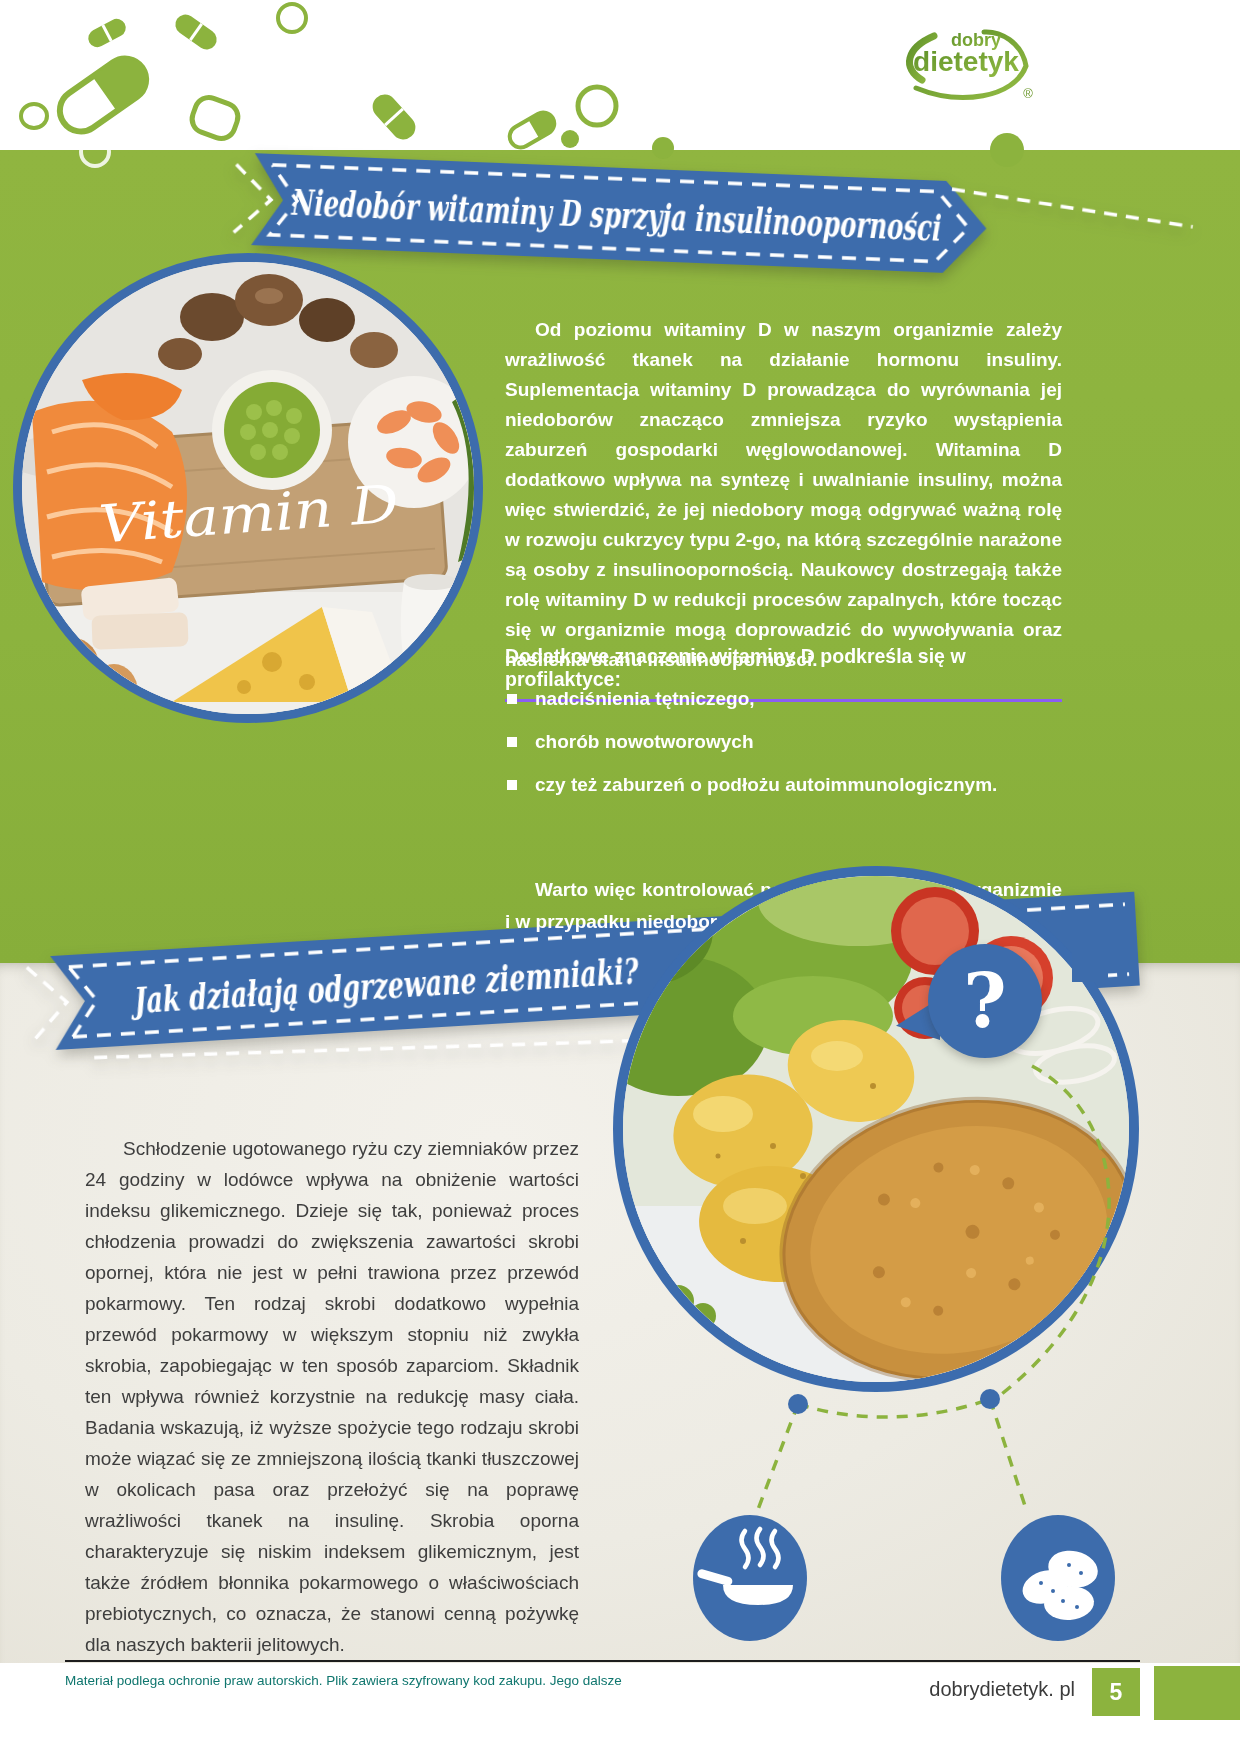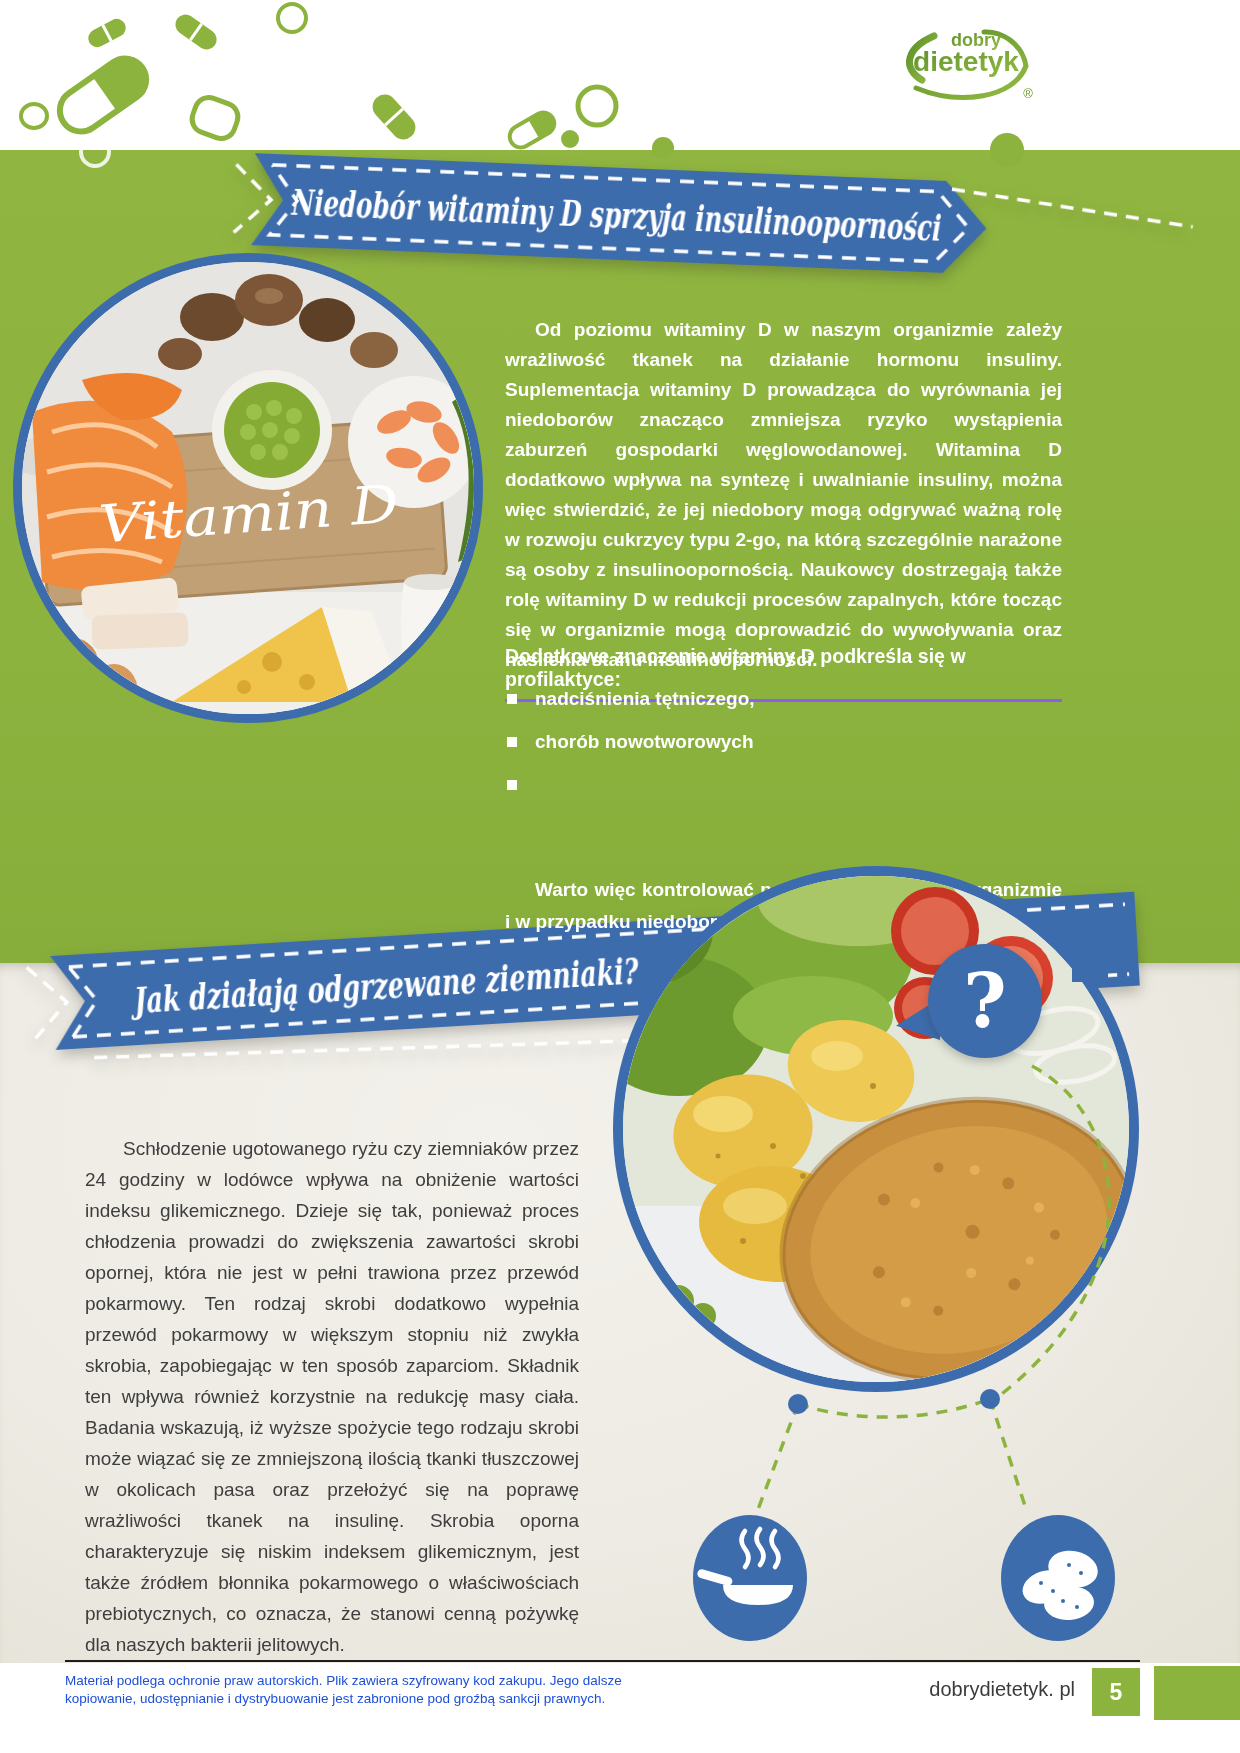--- a/index.html
+++ b/index.html
@@ -41,21 +41,21 @@
   .bubble-tail{position:absolute;left:896px;top:998px;width:44px;height:42px;background:#3d6cac;z-index:3;
         clip-path:polygon(100% 0%,100% 100%,0% 66%);}
   .blue-square{position:absolute;left:1072px;top:946px;width:36px;height:36px;background:#3d6cac;z-index:2;}
   
   .connector{position:absolute;left:0;top:0;z-index:4;pointer-events:none;}
   .icon-ellipse{position:absolute;width:114px;height:126px;border-radius:50%;background:#3d6cac;z-index:1;}
   .icon-pan{left:693px;top:1515px;}
   .icon-pot{left:1001px;top:1515px;}
   
   .f-rule{position:absolute;left:65px;top:1660px;width:1075px;height:2px;background:#1d1d1d;z-index:1;}
-  .f-copy{position:absolute;left:65px;top:1672px;width:620px;z-index:1;color:#1d4ed8;
+  .f-copy{position:absolute;left:65px;top:1672px;width:620px;z-index:1;color:#0f766e;
         font-size:13.5px;line-height:17.5px;}
   .f-site{position:absolute;left:880px;top:1678px;width:195px;text-align:right;z-index:1;
         font-size:20px;font-weight:normal;color:#3b3b3b;}
   .f-page{position:absolute;left:1092px;top:1668px;width:48px;height:48px;background:#8cb33e;z-index:1;
         display:flex;align-items:center;justify-content:center;color:#fff;font-size:23px;font-weight:bold;}
   .f-block{position:absolute;left:1154px;top:1666px;width:86px;height:54px;background:#8cb33e;z-index:1;}
   svg{display:block;}
 </style>
 </head>
 <body>
@@ -207,21 +207,21 @@
 
       <text x="228" y="270" text-anchor="middle" transform="rotate(-4 228 270)" textLength="300" lengthAdjust="spacingAndGlyphs" font-family="DejaVu Serif, serif" font-style="italic" font-size="52" fill="#ffffff">Vitamin D</text>
     </svg>
   </div>
 
   <p class="g-col g-intro" style="position:absolute">Od poziomu witaminy D w naszym organizmie zależy wrażliwość tkanek na działanie hormonu insuliny. Suplementacja witaminy D prowadząca do wyrównania jej niedoborów znacząco zmniejsza ryzyko wystąpienia zaburzeń gospodarki węglowodanowej. Witamina D dodatkowo wpływa na syntezę i uwalnianie insuliny, można więc stwierdzić, że jej niedobory mogą odgrywać ważną rolę w rozwoju cukrzycy typu 2-go, na którą szczególnie narażone są osoby z insulinoopornością. Naukowcy dostrzegają także rolę witaminy D w redukcji procesów zapalnych, które tocząc się w organizmie mogą doprowadzić do wywoływania oraz nasilenia stanu insulinooporności.</p>
   <div class="g-col g-head" style="position:absolute">Dodatkowe znaczenie witaminy D podkreśla się w profilaktyce:</div>
   <ul class="g-col g-list" style="position:absolute">
     <li><span class="sq"></span><span>nadciśnienia tętniczego,</span></li>
     <li><span class="sq"></span><span>chorób nowotworowych</span></li>
-    <li><span class="sq"></span></li>
+    <li><span class="sq"></span><span>czy też zaburzeń o podłożu autoimmunologicznym.</span></li>
   </ul>
   <p class="g-col g-close" style="position:absolute">Warto więc kontrolować poziom witaminy D w organizmie i w przypadku niedoborów sięgnąć po suplementację.</p>
 
   <div class="ribbon ribbon2">
     <svg width="1120" height="140" viewBox="0 0 1120 140">
       <path d="M10,16 L48,53 L10,92" fill="none" stroke="#fff" stroke-width="3.5" stroke-dasharray="13 9"></path>
       <polygon points="34,6 1120,6 1120,100 34,100 66,53" fill="#3d6cac"></polygon>
       <polyline points="52,18 1110,18" fill="none" stroke="#fff" stroke-width="3.5" stroke-dasharray="14 10"></polyline>
       <polyline points="52,88 78,53 52,18" fill="none" stroke="#fff" stroke-width="3.5" stroke-dasharray="14 10"></polyline>
       <polyline points="52,88 1110,88" fill="none" stroke="#fff" stroke-width="3.5" stroke-dasharray="14 10"></polyline>
@@ -352,19 +352,18 @@
         <circle cx="80" cy="58" r="2"></circle>
           <circle cx="62" cy="86" r="2"></circle>
           <circle cx="76" cy="92" r="2"></circle>
       </g>
     </svg>
   </div>
 
   <div class="f-rule"></div>
   <div class="f-copy">
     <div>Materiał podlega ochronie praw autorskich. Plik zawiera szyfrowany kod zakupu. Jego dalsze</div>
-    <div>kopiowanie, udostępnianie i dystrybuowanie jest zabronione pod groźbą sankcji prawnych.</div>
   </div>
   <div class="f-site">dobrydietetyk. pl</div>
   <div class="f-page">5</div>
   <div class="f-block"></div>
 
 </div>
 
 </body></html>

